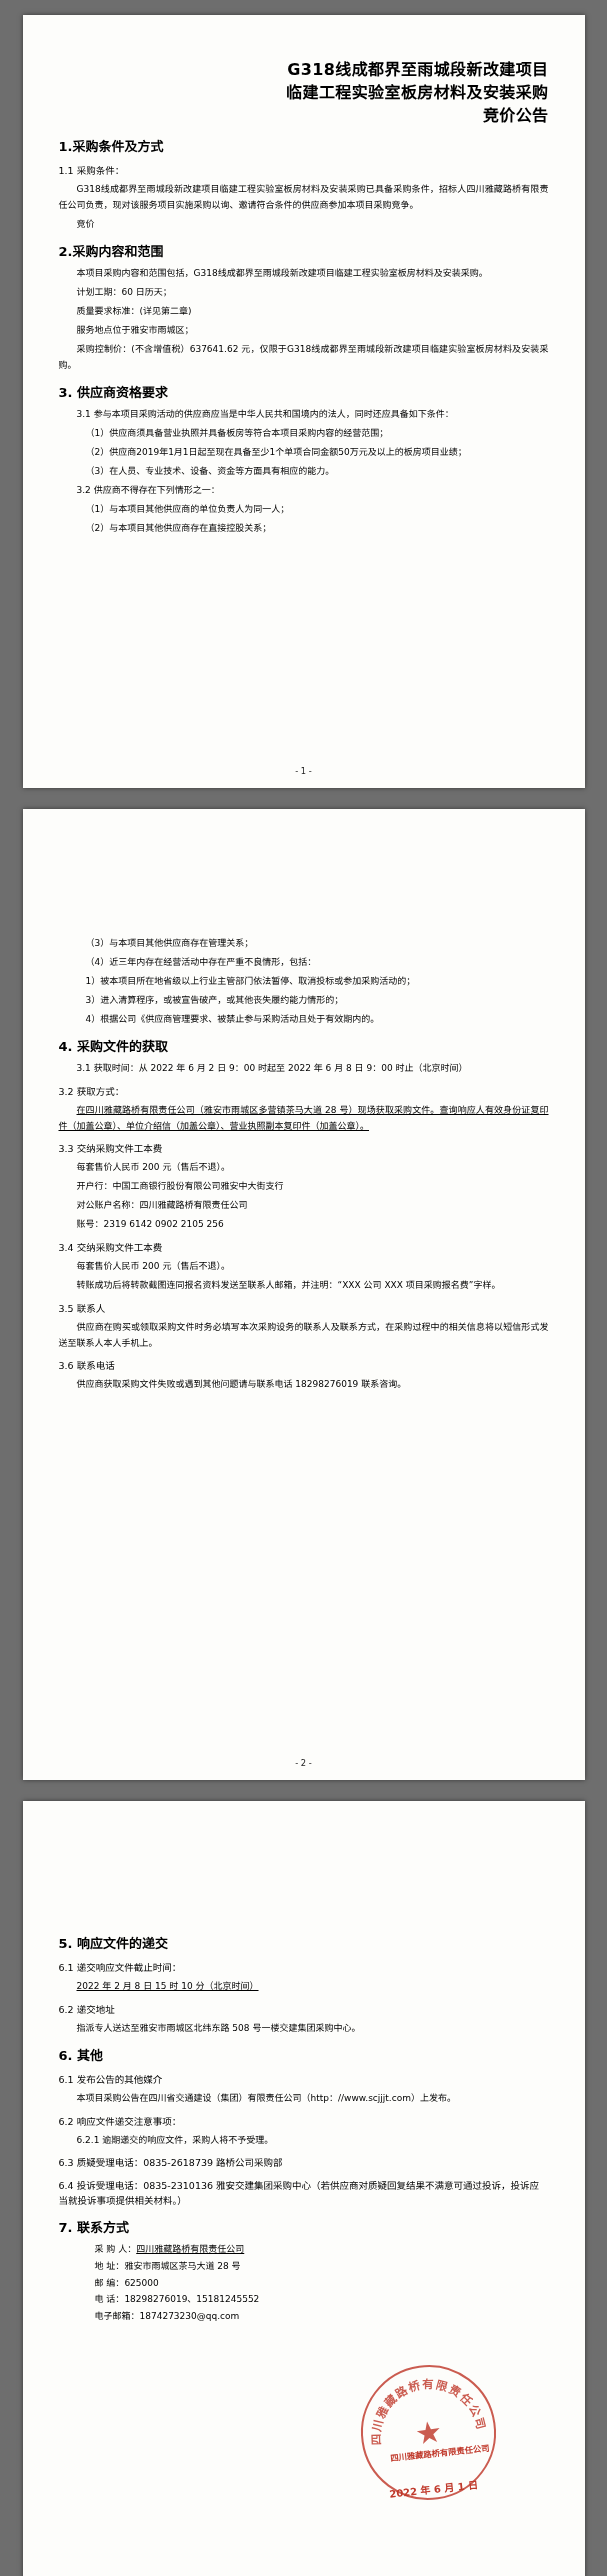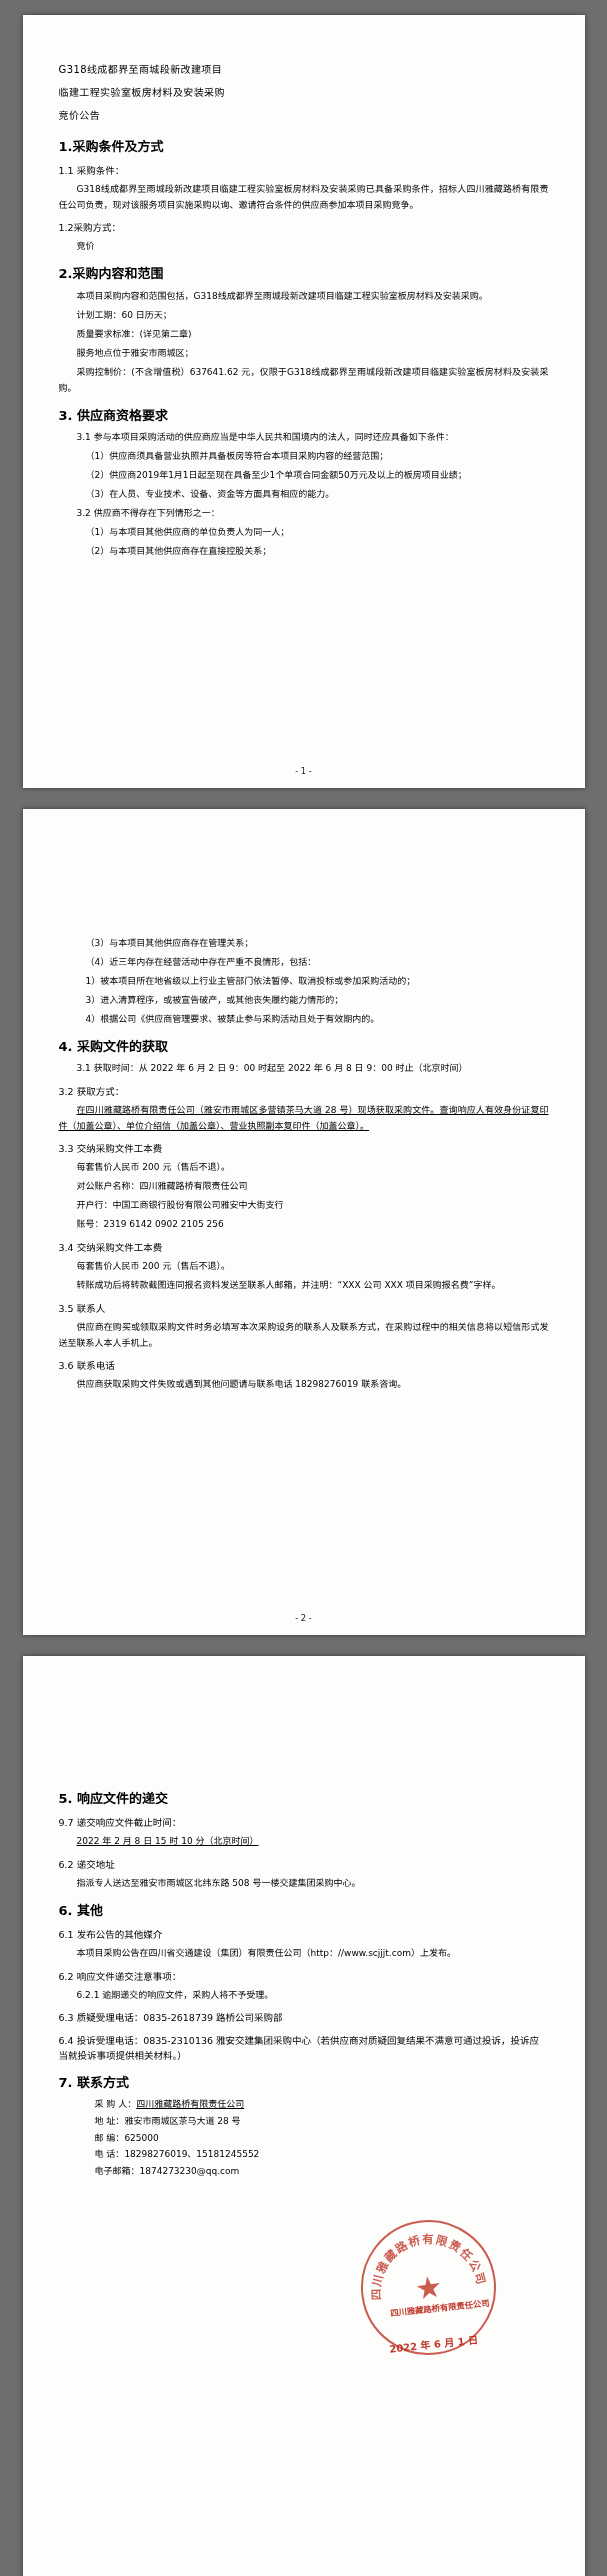--- a/index.html
+++ b/index.html
@@ -4,23 +4,23 @@
 <style>
   html,body{margin:0;padding:0;background:#6e6e6e;}
   body{font-family:"DejaVu Sans","Liberation Sans",sans-serif;}
   .doc{width:607px;margin:0 auto;background:#6e6e6e;}
   .page{
     width:562px;margin:0 auto 21px auto;background:#fdfdfb;
     padding:32px 36px 23px 36px;box-sizing:border-box;position:relative;
     box-shadow:0 0 4.6px rgba(0,0,0,.5);
   }
   .page.p1{height:773px;margin-top:15px;}
-  .page.p2{height:826px;}
+  .page.p2{height:971px;}
   .page.p3{height:1100px;}
-  .title{text-align:left;font-weight:normal;font-size:10px;line-height:23px;letter-spacing:0.4px;margin-top:10.6px;}
+  .title{text-align:right;font-weight:bold;font-size:16px;line-height:23px;letter-spacing:0.4px;margin-top:10.6px;}
   .title .ln{display:block;}
   h2{font-size:13px;font-weight:bold;margin:12px 0 4.6px 0;line-height:16.7px;}
   h3{font-size:9.5px;font-weight:normal;margin:7.6px 0 3px 0;line-height:15px;}
   p{font-size:9px;line-height:16px;margin:3px 0;text-align:justify;text-justify:inter-ideograph;}
   p.ind{text-indent:18px;}
   p.ind2{text-indent:27px;}
   .u{text-decoration:underline;}
   .pageno{position:absolute;bottom:12px;left:0;width:100%;text-align:center;font-size:8.3px;color:#222;}
   .contact-row{font-size:9px;line-height:16.7px;text-indent:18px;}
   .contact-row .lbl{display:inline-block;min-width:41px;}
@@ -53,21 +53,20 @@
   <div class="page p1">
     <div class="title">
       <span class="ln">G318线成都界至雨城段新改建项目</span>
       <span class="ln">临建工程实验室板房材料及安装采购</span>
       <span class="ln">竞价公告</span>
     </div>
 
     <h2>1.采购条件及方式</h2>
     <h3>1.1 采购条件：</h3>
     <p class="ind">G318线成都界至雨城段新改建项目临建工程实验室板房材料及安装采购已具备采购条件，招标人四川雅藏路桥有限责任公司负责，现对该服务项目实施采购以询、邀请符合条件的供应商参加本项目采购竞争。</p>
-    <h3>1.2采购方式：</h3>
     <p class="ind">竞价</p>
 
     <h2>2.采购内容和范围</h2>
     <p class="ind">本项目采购内容和范围包括，G318线成都界至雨城段新改建项目临建工程实验室板房材料及安装采购。</p>
     <p class="ind">计划工期：60 日历天；</p>
     <p class="ind">质量要求标准：(详见第二章)</p>
     <p class="ind">服务地点位于雅安市雨城区；</p>
     <p class="ind">采购控制价：(不含增值税）637641.62 元，仅限于G318线成都界至雨城段新改建项目临建实验室板房材料及安装采购。</p>
 
     <h2>3. 供应商资格要求</h2>
@@ -90,41 +89,41 @@
     <p class="ind2">3）进入清算程序，或被宣告破产，或其他丧失履约能力情形的；</p>
     <p class="ind2">4）根据公司《供应商管理要求、被禁止参与采购活动且处于有效期内的。</p>
 
     <h2>4. 采购文件的获取</h2>
     <p class="ind">3.1 获取时间：从 2022 年 6 月 2 日 9：00 时起至 2022 年 6 月 8 日 9：00 时止（北京时间）</p>
     <h3>3.2 获取方式：</h3>
     <p class="ind u">在四川雅藏路桥有限责任公司（雅安市雨城区多营镇茶马大道 28 号）现场获取采购文件。查询响应人有效身份证复印件（加盖公章）、单位介绍信（加盖公章）、营业执照副本复印件（加盖公章）。</p>
 
     <h3>3.3 交纳采购文件工本费</h3>
     <p class="ind">每套售价人民币 200 元（售后不退）。</p>
+    <p class="ind">开户行：中国工商银行股份有限公司雅安中大街支行</p>
     <p class="ind">对公账户名称：四川雅藏路桥有限责任公司</p>
-    <p class="ind">开户行：中国工商银行股份有限公司雅安中大街支行</p>
     <p class="ind">账号：2319 6142 0902 2105 256</p>
 
     <h3>3.4 交纳采购文件工本费</h3>
     <p class="ind">每套售价人民币 200 元（售后不退）。</p>
     <p class="ind">转账成功后将转款截图连同报名资料发送至联系人邮箱，并注明：“XXX 公司 XXX 项目采购报名费”字样。</p>
 
     <h3>3.5 联系人</h3>
     <p class="ind">供应商在购买或领取采购文件时务必填写本次采购设务的联系人及联系方式，在采购过程中的相关信息将以短信形式发送至联系人本人手机上。</p>
 
     <h3>3.6 联系电话</h3>
     <p class="ind">供应商获取采购文件失败或遇到其他问题请与联系电话 18298276019 联系咨询。</p>
 
     <div class="pageno">- 2 -</div>
   </div>
 
   <div class="page p3">
     <div class="topgap"></div>
     <h2>5. 响应文件的递交</h2>
-    <h3>9.7 递交响应文件截止时间：</h3>
+    <h3>6.1 递交响应文件截止时间：</h3>
     <p class="ind u">2022 年 2 月 8 日 15 时 10 分（北京时间）</p>
     <h3>6.2 递交地址</h3>
     <p class="ind">指派专人送达至雅安市雨城区北纬东路 508 号一楼交建集团采购中心。</p>
 
     <h2>6. 其他</h2>
     <h3>6.1 发布公告的其他媒介</h3>
     <p class="ind">本项目采购公告在四川省交通建设（集团）有限责任公司（http：//www.scjjjt.com）上发布。</p>
     <h3>6.2 响应文件递交注意事项：</h3>
     <p class="ind">6.2.1 逾期递交的响应文件，采购人将不予受理。</p>
     <h3>6.3 质疑受理电话：0835-2618739 路桥公司采购部</h3>

